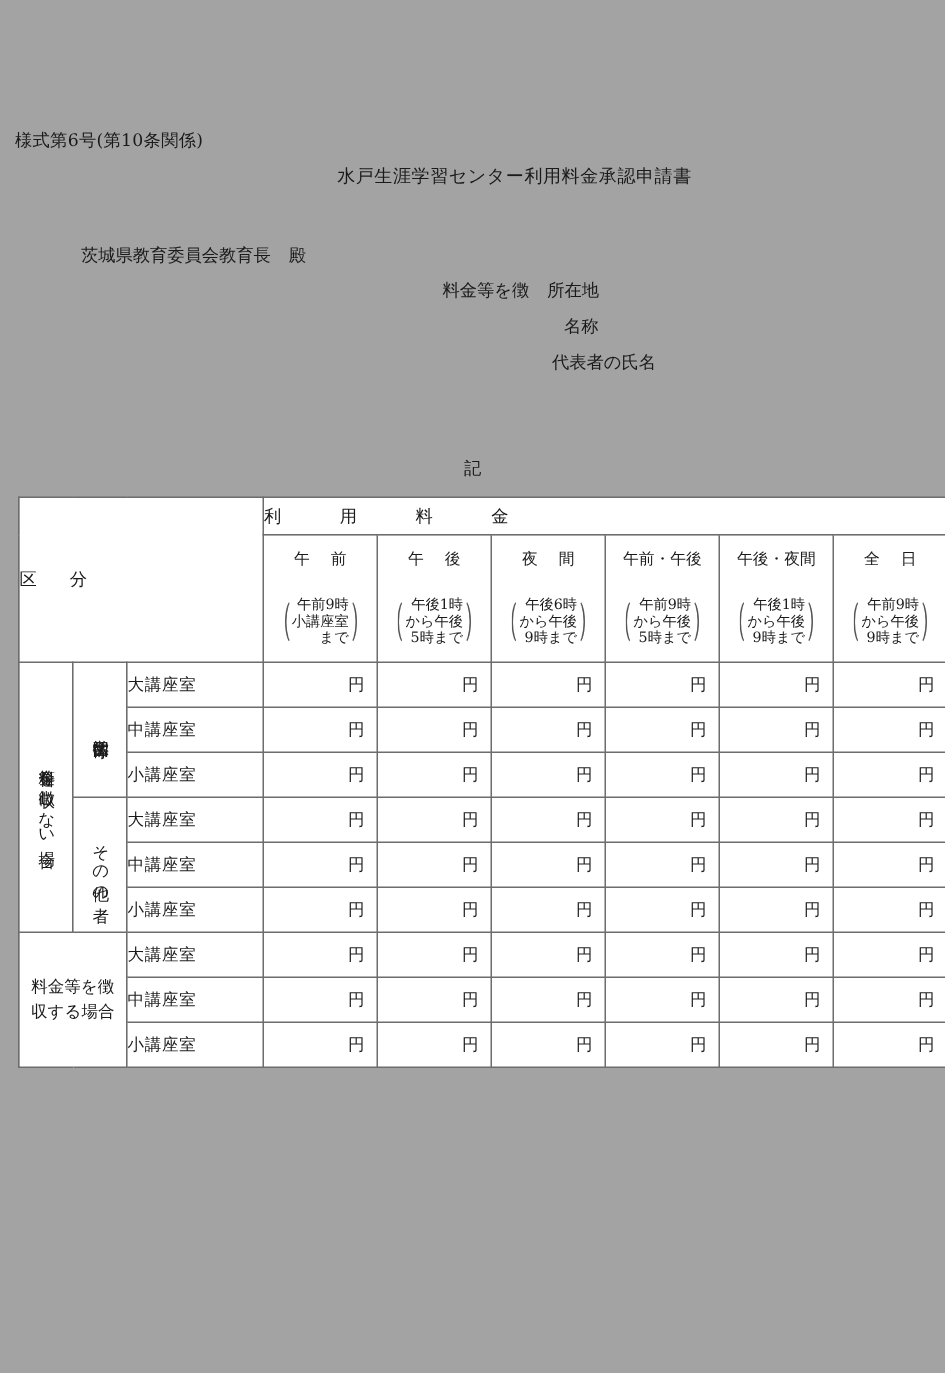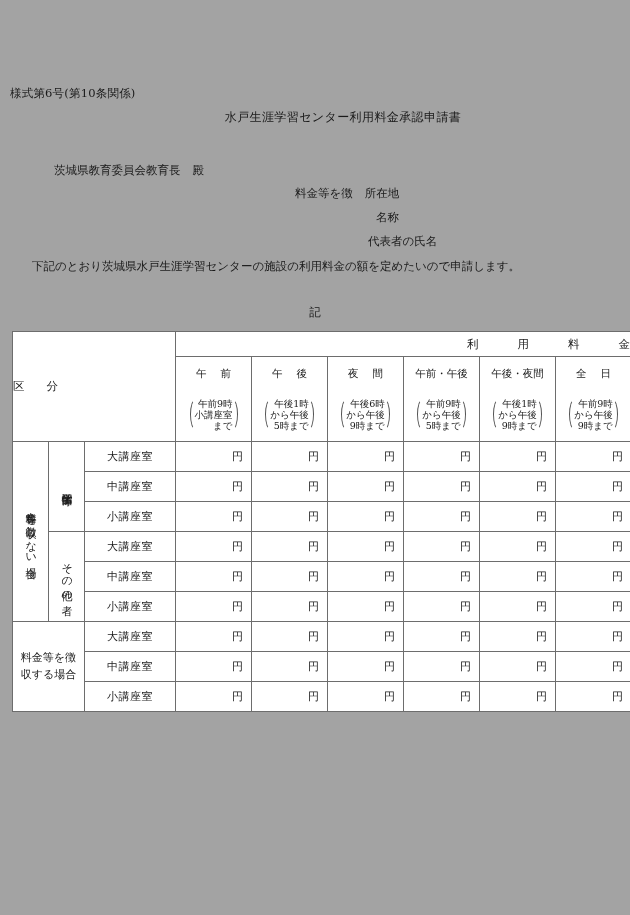--- a/index.html
+++ b/index.html
@@ -112,21 +112,21 @@
 
   
   col.c-cat1 { width: 36px; }
   col.c-cat2 { width: 36px; }
   col.c-room { width: 91px; }
   col.c-slot { width: 76px; }
 
   
   .head-riyou {
     height: 24px;
-    text-align: right;
+    text-align: left;
     font-size: 11.5px;
     letter-spacing: 1px;
   }
   .head-riyou .sp { display: inline-block; width: 38px; }
 
   
   .kubun {
     text-align: left;
     font-size: 11.5px;
     height: 79px;
@@ -207,21 +207,21 @@
   .hlabel {
     text-align: center;
     font-size: 11px;
     line-height: 1.5;
     padding: 2px 4px !important;
   }
 
   
   .room {
     height: 29px;
-    text-align: center;
+    text-align: left;
     font-size: 11px;
     letter-spacing: 0.5px;
   }
   
   .money {
     height: 29px;
     text-align: right;
     font-size: 11px;
     padding-right: 8px !important;
   }
@@ -243,21 +243,20 @@
   <div class="applicant r1">
     <span>料金等を徴</span><span class="gap"></span><span>所在地</span>
   </div>
   <div class="applicant r2">
     <span>名称</span>
   </div>
   <div class="applicant r3">
     <span>代表者の氏名</span>
   </div>
 
-  <div class="statement">下記のとおり茨城県水戸生涯学習センターの施設の利用料金の額を定めたいので申請します。</div>
 
   <div class="ki-mark">記</div>
 
   <div class="tbl-wrap">
     <table class="fee">
       <colgroup>
         <col class="c-cat1">
           <col class="c-cat2">
           <col class="c-room">
         <col class="c-slot">

